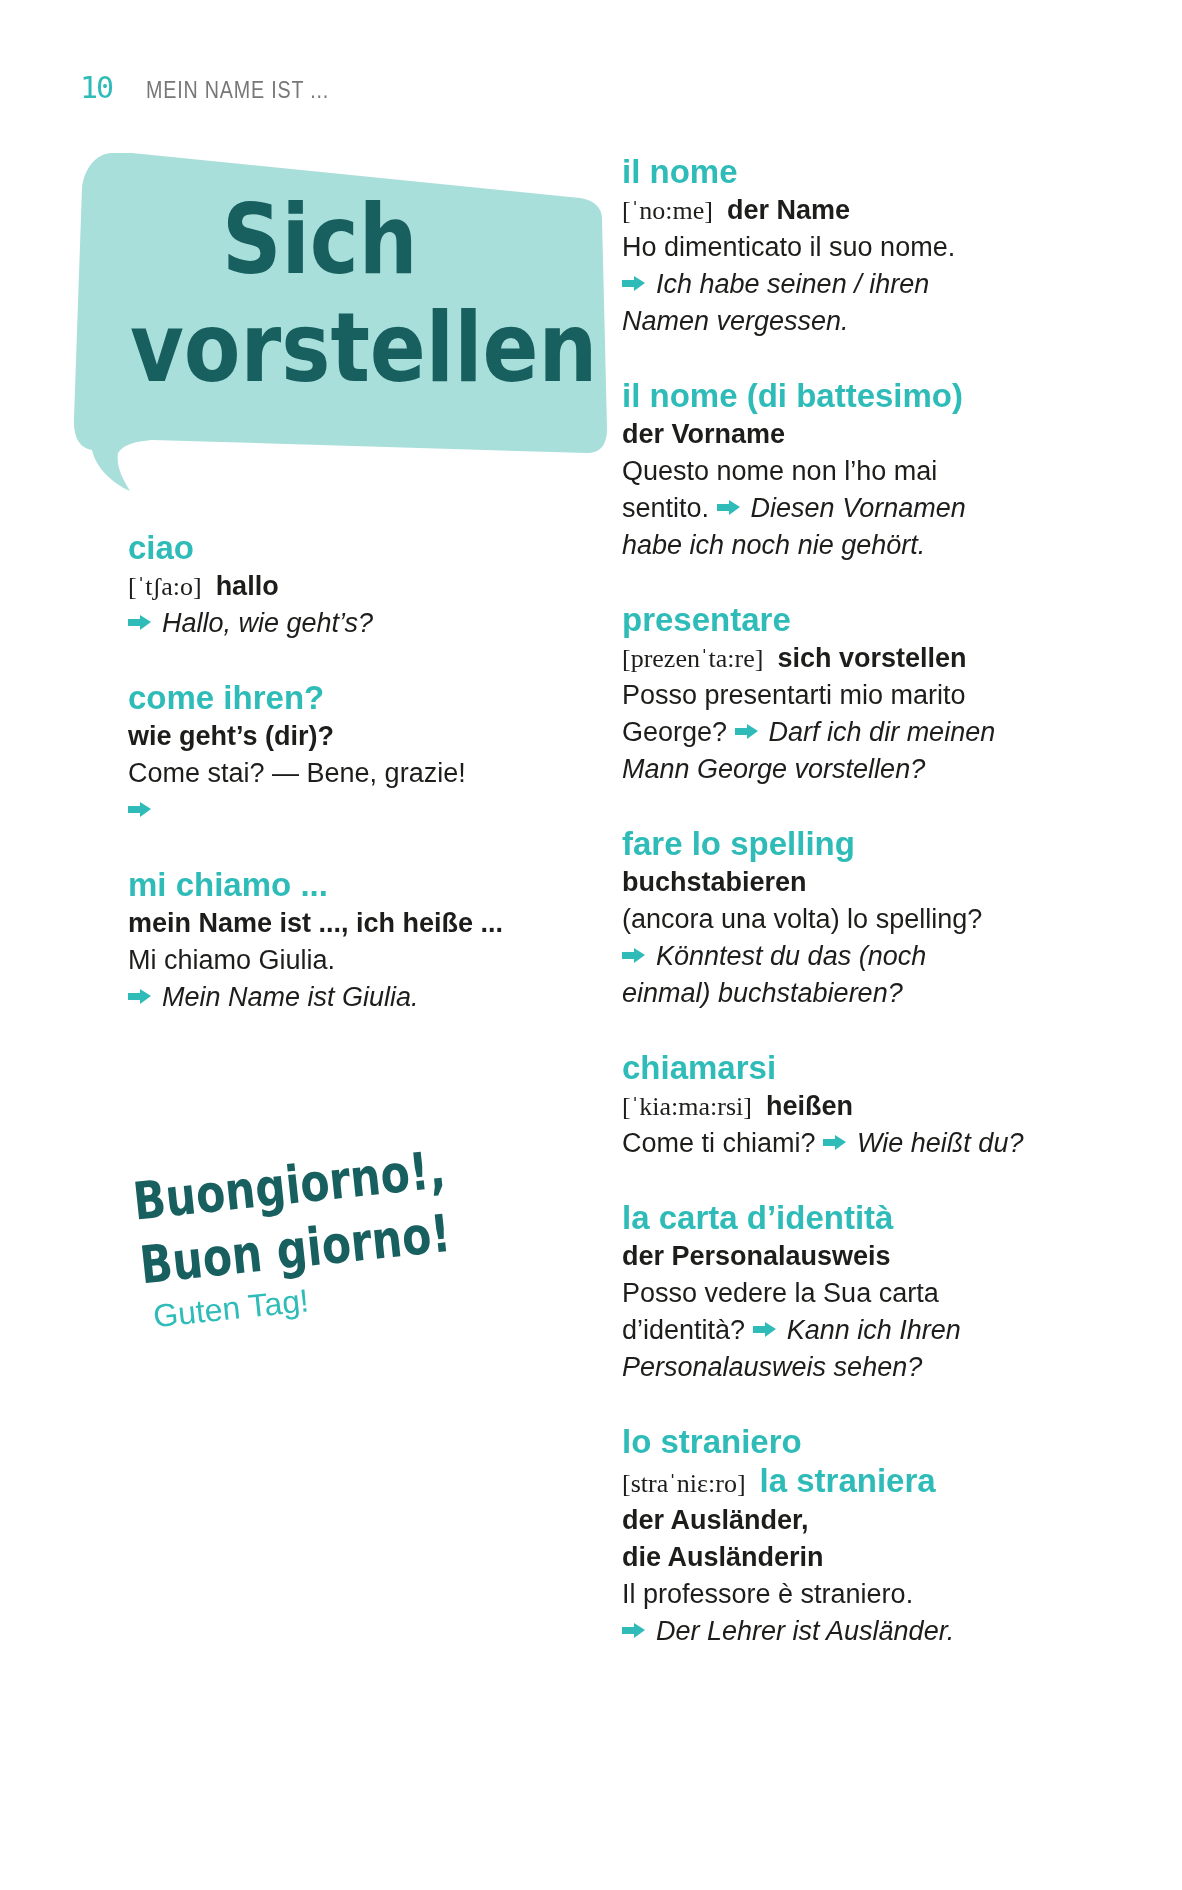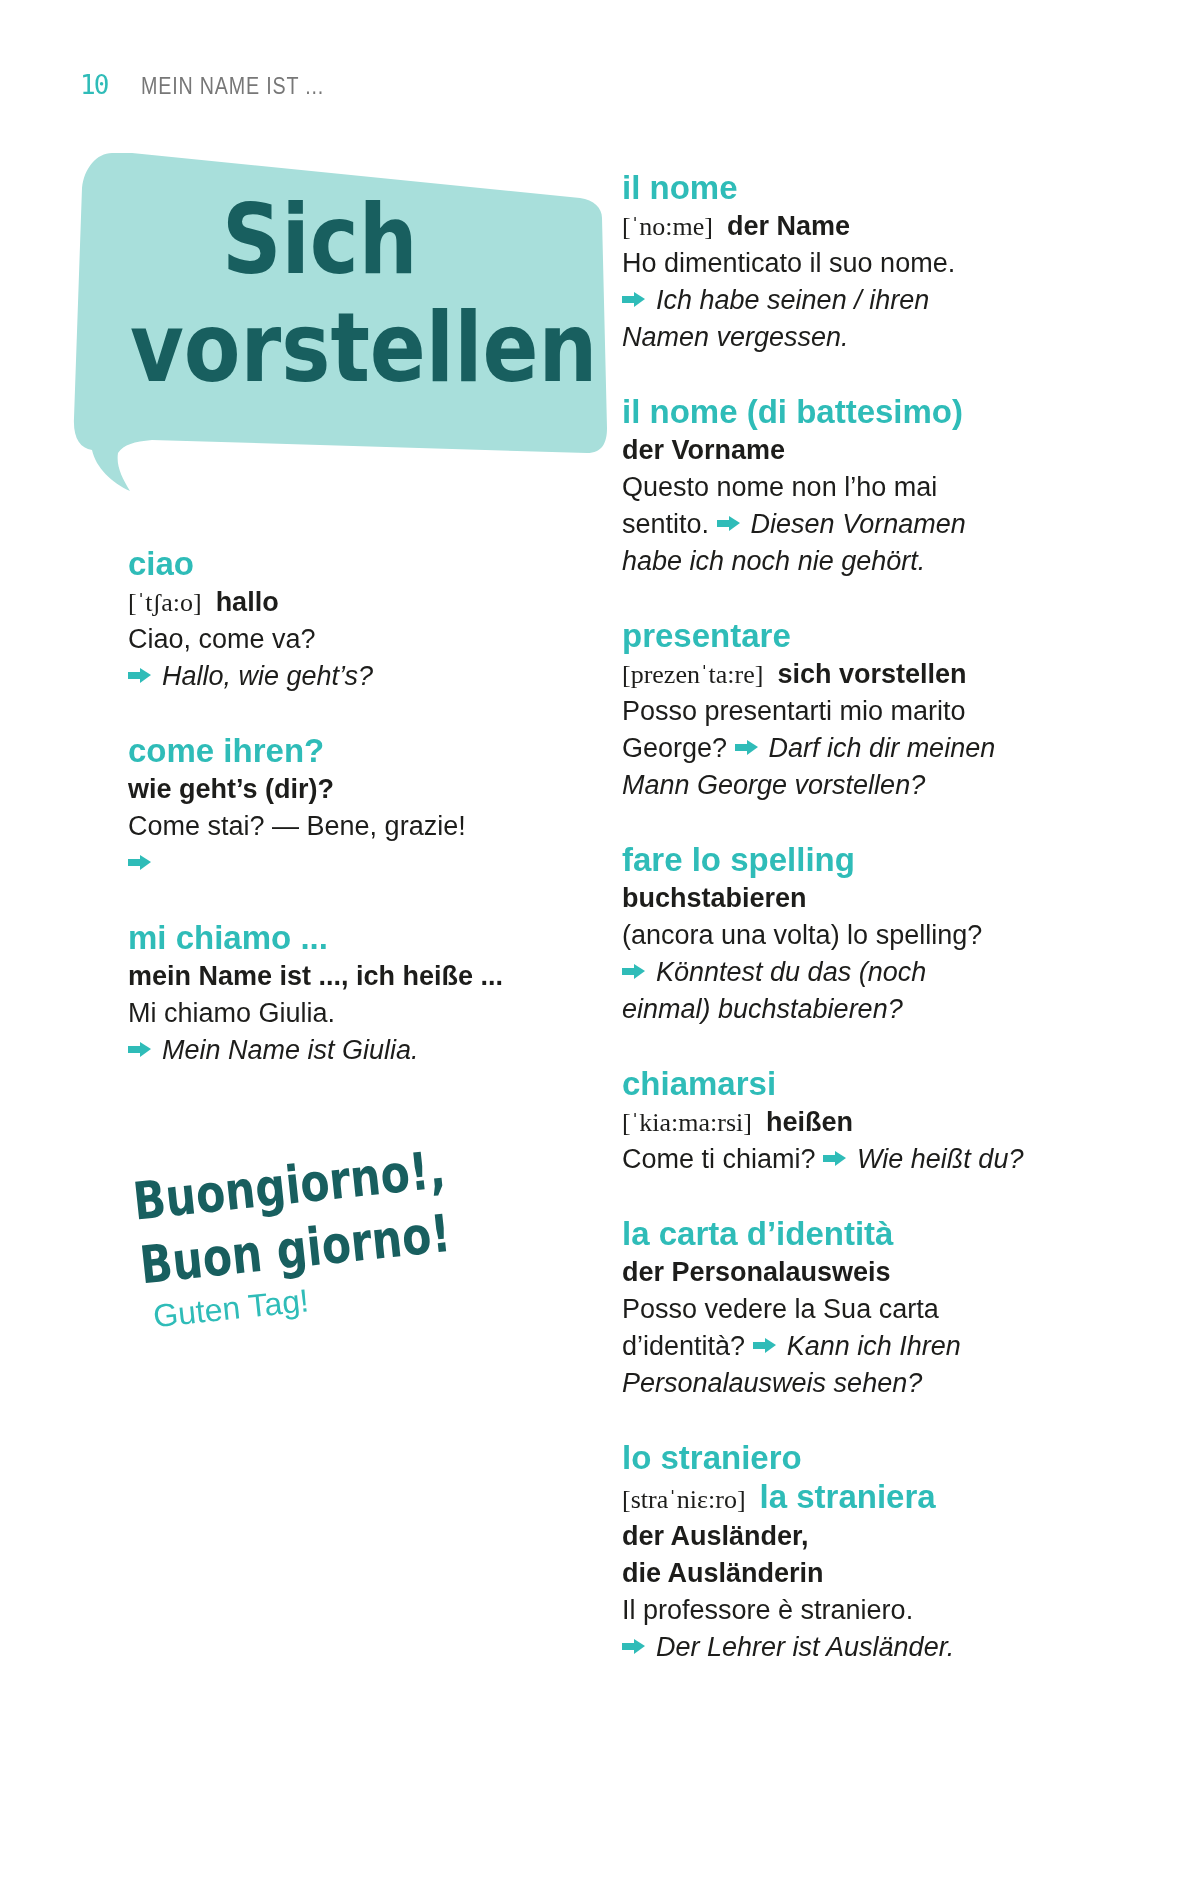--- a/index.html
+++ b/index.html
@@ -1,38 +1,38 @@
 <!DOCTYPE html>
 <html><head>
   <meta charset="utf-8">
   <style>
     html, body { margin: 0; padding: 0; background: #ffffff; }
     body {
       width: 1182px; height: 1890px; position: relative; overflow: hidden;
       font-family: "DejaVu Sans", sans-serif; color: #1d1d1b;
     }
     .page-header { position: absolute; left: 80px; top: 70px; height: 40px; display: flex; align-items: baseline; }
-    .page-number { font-family: "DejaVu Sans Mono", monospace; color: #2fbcb8; font-size: 26px; letter-spacing: -2px; }
+    .page-number { font-family: "DejaVu Sans Mono", monospace; color: #2fbcb8; font-size: 30px; letter-spacing: -2px; }
     .running-title { font-family: "Liberation Sans", sans-serif; color: #777777; font-size: 24px; letter-spacing: 1px; margin-left: 34px; transform: scaleX(0.82); transform-origin: left; font-weight: 400; }
 
     .bubble { position: absolute; left: 72px; top: 148px; width: 540px; height: 350px; }
     .bubble svg { position: absolute; left: 0; top: 0; }
     .bubble-title {
       position: absolute; left: 0; top: 0; width: 540px; text-align: center;
       font-family: "DejaVu Sans", sans-serif; font-weight: bold; color: #185f5f;
       font-size: 96px; line-height: 104px;
     }
     .bubble-title .l1 { position: absolute; left: 150px; top: 40px; transform: scaleX(0.86); transform-origin: left; }
     .bubble-title .l2 { position: absolute; left: 58px; top: 148px; transform: scaleX(0.86); transform-origin: left; }
 
     .col { position: absolute; width: 470px; }
     .col-left { left: 128px; top: 528px; }
     .col-right { left: 622px; top: 152px; }
 
-    .entry { margin-bottom: 36px; margin-top: 16px; }
+    .entry { margin-bottom: 36px; }
     .headword { color: #2fbcb8; font-weight: bold; font-size: 33px; line-height: 40px; font-family: "Liberation Sans", sans-serif; }
     .line { font-size: 27px; line-height: 37px; font-family: "Liberation Sans", sans-serif; white-space: nowrap; }
     .phon { font-family: "Liberation Serif", serif; font-size: 26px; margin-right: 14px; }
     .trans { font-weight: bold; }
     .trans-accent { color: #2fbcb8; font-weight: bold; font-size: 33px; }
     .ex-it { font-weight: normal; }
     .ex-de { font-style: italic; }
     .arrow { display: inline-block; width: 24px; height: 14px; margin-right: 10px; vertical-align: 3px; position: relative; }
     .arrow::before { content: ""; position: absolute; left: 0; top: 4px; width: 13px; height: 7px; background: #2fbcb8; }
     .arrow::after { content: ""; position: absolute; left: 12px; top: 0; width: 0; height: 0;
@@ -62,21 +62,20 @@
     <span class="l2">vorstellen</span>
   </div>
 </div>
 
 <div class="col col-left">
   <div class="entry">
     <div class="headword">ciao</div>
     <div class="line">
       <span class="phon">[ˈtʃa:o]</span><span class="trans">hallo</span>
     </div>
-    <div class="line ex-it">Ciao, come va?</div>
     <div class="line"><span class="arrow"></span><span class="ex-de">Hallo, wie geht’s?</span></div>
   </div>
 
   <div class="entry">
     <div class="headword">come ihren?</div>
     <div class="line trans">wie geht’s (dir)?</div>
     <div class="line ex-it">Come stai? — Bene, grazie!</div>
     <div class="line"><span class="arrow"></span></div>
   </div>
 

